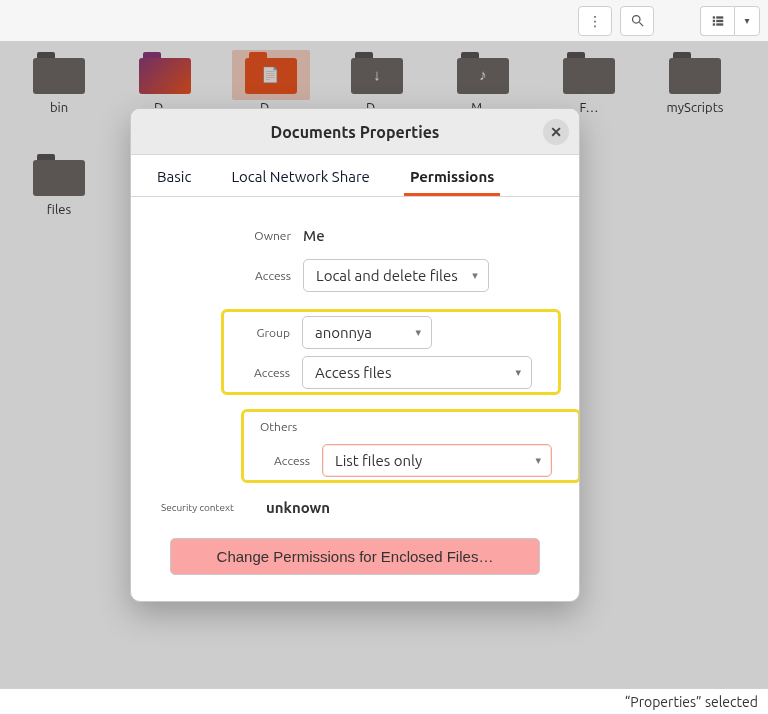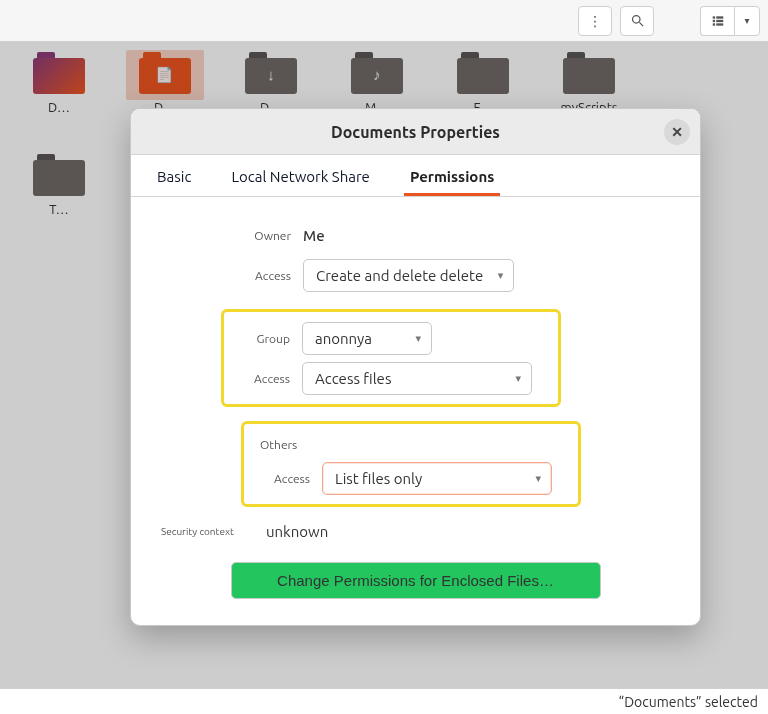--- a/index.html
+++ b/index.html
@@ -94,21 +94,21 @@
     position:absolute; inset:42px 0 26px 0;
     background: rgba(0,0,0,.18);
     pointer-events: none;
   }
 
   
   .dialog {
     position: absolute;
     top: 108px;
     left: 130px;
-    width: 571px;
+    width: 450px;
     background: #fff;
     border: 1px solid #c8c8c8;
     border-radius: 10px;
     box-shadow: 0 12px 32px rgba(0,0,0,.25);
     display:flex; flex-direction:column;
     overflow:hidden;
   }
   .dlg-title {
     height: 46px;
     background:#ebebeb;
@@ -173,34 +173,34 @@
   }
   .combo.wide { min-width: 230px; }
   .combo.orange-border { border-color:#f0a890; box-shadow: 0 0 0 1px rgba(233,84,32,.15) inset;}
   .combo .chev {
     position:absolute; right:10px; top:50%; transform:translateY(-50%);
     color:#777; font-size:11px;
   }
   .highlight-box {
     border: 3px solid #f2d72d;
     border-radius: 6px;
-    padding: 6px 10px;
+    padding: 0 10px;
     margin-top: 14px;
   }
   .sec-row {
     display:flex; align-items:center;
     margin-top:16px;
   }
   .sec-label { color:#555; font-size:10px; margin-right:32px;}
   .enclosed-btn {
     margin: 22px auto 0;
     display:block;
     border:1px solid #c8c8c8;
     border-radius:5px;
-    background:#22c55e;
+    background:#fca5a5;
     padding: 9px 18px;
     font-size:15px;
     color:#333;
     min-width: 370px;
     text-align:center;
   }
 
   
   .statusbar {
     position:absolute; bottom:0; left:0; right:0;
@@ -240,20 +240,27 @@
         </svg>
     </div>
     <div class="icon-btn" style="width:26px">
       <span style="font-size:10px;color:#555">▾</span>
     </div>
   </div>
 </div>
 
 <div class="desktop">
   <div class="folder-grid" id="grid">
+      <div class="folder dark">
+        <div class="folder-icon">
+          <div class="tab"></div>
+          <div class="body"></div>
+        </div>
+        <div>bin</div>
+      </div>
       <div class="folder gradient">
         <div class="folder-icon">
           <div class="tab"></div>
           <div class="body"></div>
         </div>
         <div>D…</div>
       </div>
       <div class="folder orange selected">
         <div class="folder-icon">
           <div class="tab"></div>
@@ -328,21 +335,21 @@
 
   <div class="dlg-body">
 
     <div class="field-row" style="margin-left:70px">
       <div class="field-label" style="width:60px">Owner</div>
       <div class="field-value">Me</div>
     </div>
     <div class="field-row" style="margin-left:70px">
       <div class="field-label" style="width:60px">Access</div>
       <div class="combo">
-        <span>Create and delete delete</span>
+        <span>Local and delete files</span>
         <span class="chev">▾</span>
       </div>
     </div>
 
     <div class="highlight-box" style="margin-left:60px; width:340px">
       <div class="field-row">
         <div class="field-label" style="width:56px">Group</div>
         <div class="combo" style="min-width:130px">
           <span>anonnya</span>
           <span class="chev">▾</span>
@@ -365,22 +372,22 @@
         <div class="field-label" style="width:56px">Access</div>
         <div class="combo wide orange-border">
           <span>List files only</span>
           <span class="chev">▾</span>
         </div>
       </div>
     </div>
 
     <div class="sec-row">
       <div class="sec-label">Security context</div>
-      <div class="field-value" style="font-weight:400">unknown</div>
+      <div class="field-value" style="font-weight:700">unknown</div>
     </div>
 
     <button class="enclosed-btn">Change Permissions for Enclosed Files…</button>
   </div>
 </div>
 
 <div class="statusbar">
-  <span>“Documents” selected</span>
+  <span>“Properties” selected</span>
 </div>
 
 </body></html>

